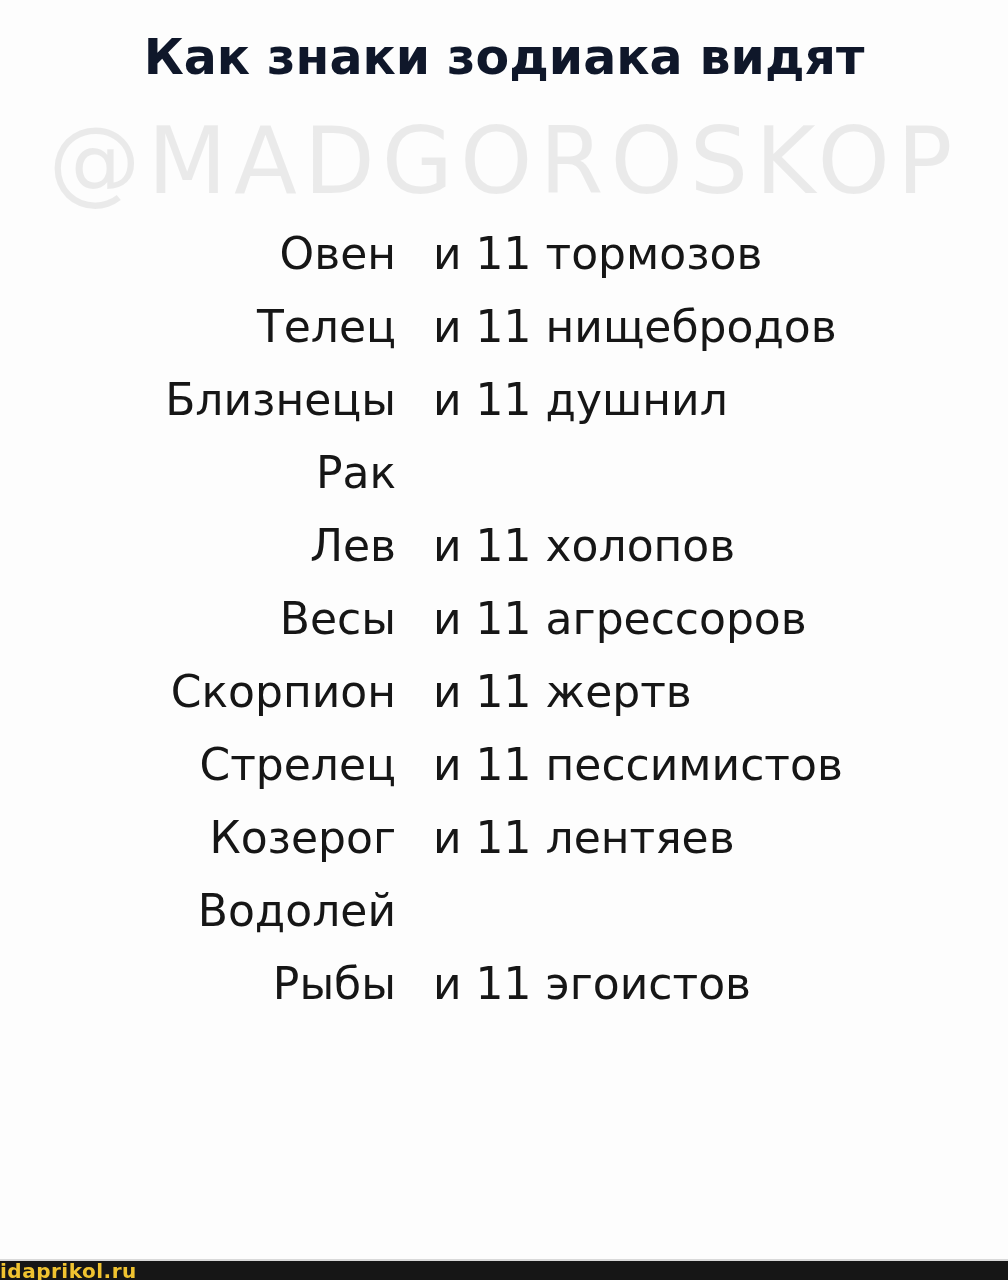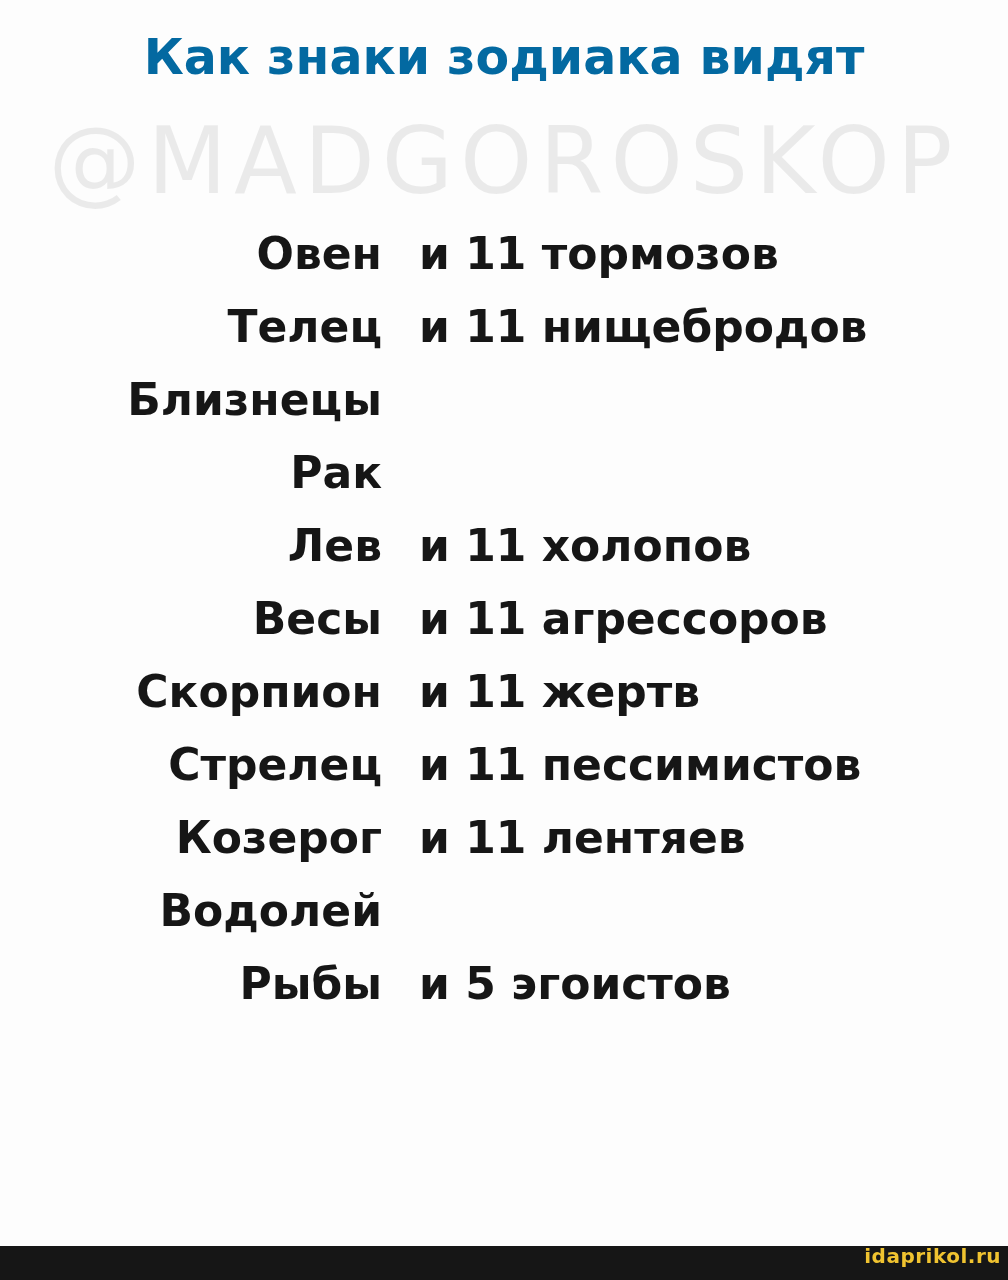--- a/index.html
+++ b/index.html
@@ -17,21 +17,21 @@
   }
   .title {
     position: absolute;
     top: 24px;
     left: 0;
     width: 100%;
     text-align: center;
     font-size: 49px;
     line-height: 67px;
     font-weight: 800;
-    color: #0369a1;
+    color: #0f172a;
     z-index: 3;
   }
   .title .line { display: block; }
   .watermark {
     position: absolute;
     top: 112px;
     left: 0;
     width: 100%;
     text-align: center;
     font-size: 92px;
@@ -48,23 +48,24 @@
     top: 217px;
     left: 0;
     width: 100%;
     z-index: 2;
   }
   .zodiac-row {
     display: flex;
     align-items: center;
     height: 73px;
     font-size: 44px;
-    font-weight: 700;
+    font-weight: 400;
     color: #161616;
     white-space: nowrap;
+    padding-left: 14px;
   }
   .zodiac-row .sign {
     width: 382px;
     flex: 0 0 382px;
     text-align: right;
   }
   .zodiac-row .desc {
     margin-left: 37px;
     text-align: left;
   }
@@ -75,25 +76,24 @@
     bottom: 19px;
     height: 2px;
     background: #d9d9d9;
     z-index: 4;
   }
   .footer-bar {
     position: absolute;
     left: 0;
     right: 0;
     bottom: 0;
-    height: 34px;
+    height: 19px;
     background: #161616;
     z-index: 5;
     overflow: hidden;
-    text-align: right;
   }
   .footer-bar .brand {
     display: inline-block;
     padding-right: 7px;
     font-size: 20px;
     line-height: 21px;
     font-weight: 800;
     color: #f0c330;
     letter-spacing: 0.5px;
   }
@@ -113,20 +113,21 @@
     <div class="zodiac-row">
       <span class="sign">Овен</span>
       <span class="desc">и 11 тормозов</span>
     </div>
     <div class="zodiac-row">
       <span class="sign">Телец</span>
       <span class="desc">и 11 нищебродов</span>
     </div>
     <div class="zodiac-row">
       <span class="sign">Близнецы</span>
+      <span class="desc">и 11 душнил</span>
     </div>
     <div class="zodiac-row">
       <span class="sign">Рак</span>
     </div>
     <div class="zodiac-row">
       <span class="sign">Лев</span>
       <span class="desc">и 11 холопов</span>
     </div>
     <div class="zodiac-row">
       <span class="sign">Весы</span>
@@ -142,21 +143,21 @@
     </div>
     <div class="zodiac-row">
       <span class="sign">Козерог</span>
       <span class="desc">и 11 лентяев</span>
     </div>
     <div class="zodiac-row">
       <span class="sign">Водолей</span>
     </div>
     <div class="zodiac-row">
       <span class="sign">Рыбы</span>
-      <span class="desc">и 5 эгоистов</span>
+      <span class="desc">и 11 эгоистов</span>
     </div>
   </div>
 
   <div class="footer-divider"></div>
   <div class="footer-bar">
     <span class="brand">idaprikol.ru</span>
   </div>
 
 </div>
 

